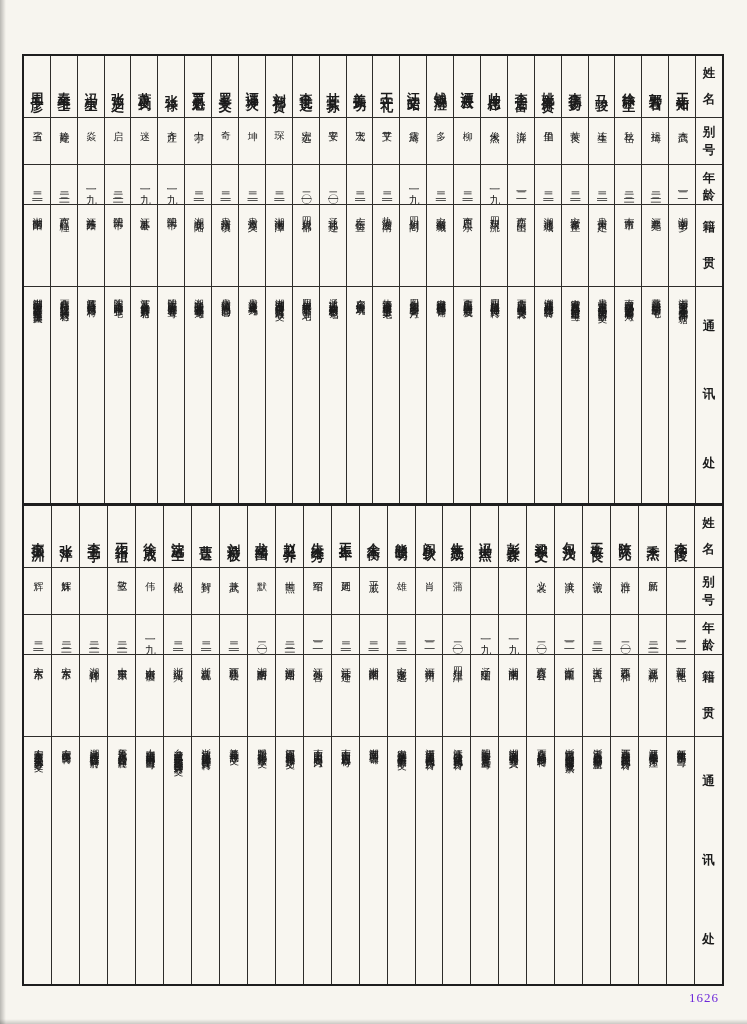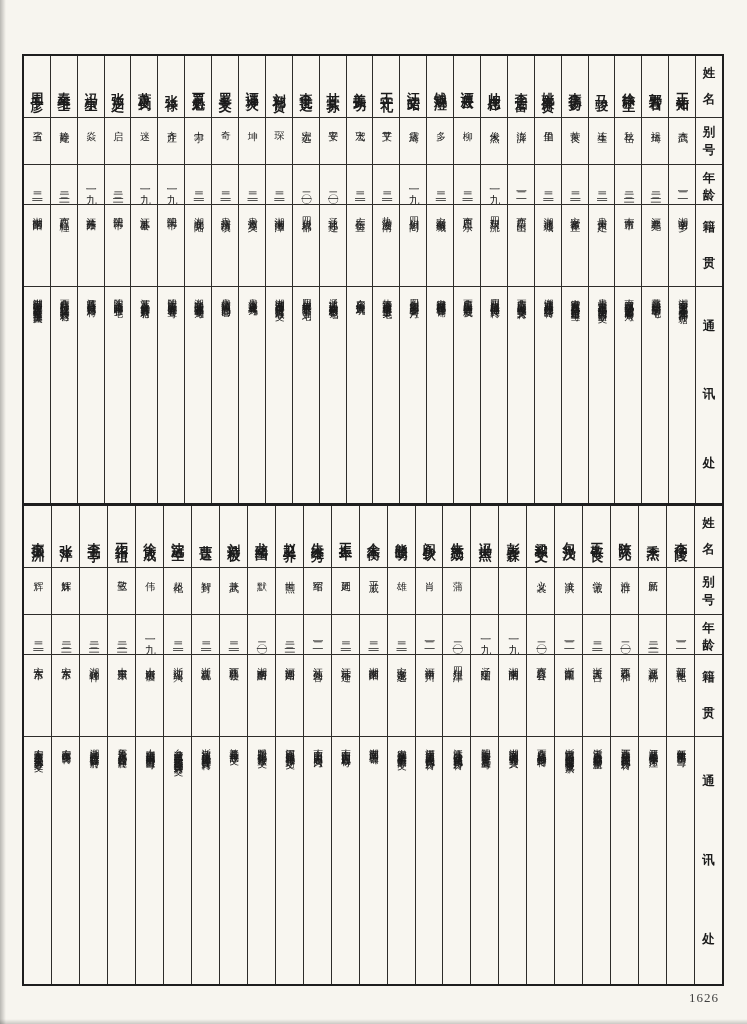--- a/index.html
+++ b/index.html
@@ -42,21 +42,21 @@
   .c-age .vtext { padding-top:0; margin:auto 0; font-size:11px; letter-spacing:2px; }
   .c-alias .vtext { font-size:10px; padding-top:5px; }
   .c-origin .vtext { font-size:10px; padding-top:4px; }
   .c-addr .vtext { font-size:9.5px; letter-spacing:1px; }
   
   .hcell { display:flex; flex-direction:column; justify-content:space-around; align-items:center;
            font-size:12.5px; font-weight:bold; padding:5px 0; }
   .header-col { background:#f8f6f0; }
   .page-number {
     position:absolute; right:28px; bottom:18px;
-    font-size:13px; letter-spacing:1px; color:#404040;
+    font-size:13px; letter-spacing:1px; color:#6d28d9;
     font-family:"Liberation Serif","DejaVu Serif",serif;
   }
 </style>
 </head>
 <body>
 
 <div class="page">
   <div class="table-frame">
     <section class="subtable" id="table-0">
         <div class="col header-col">

